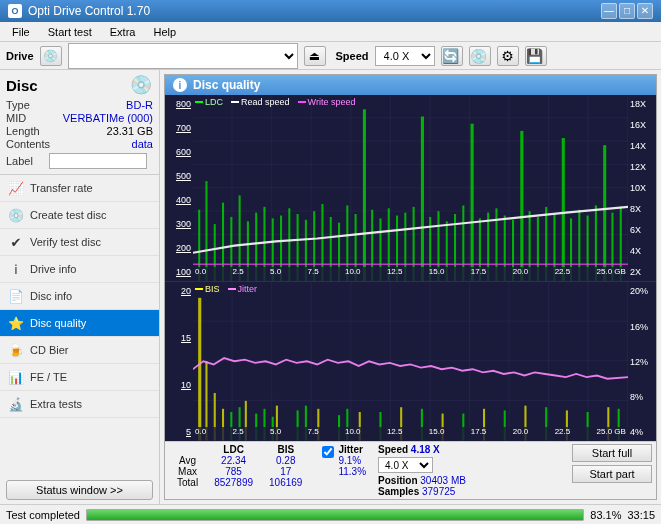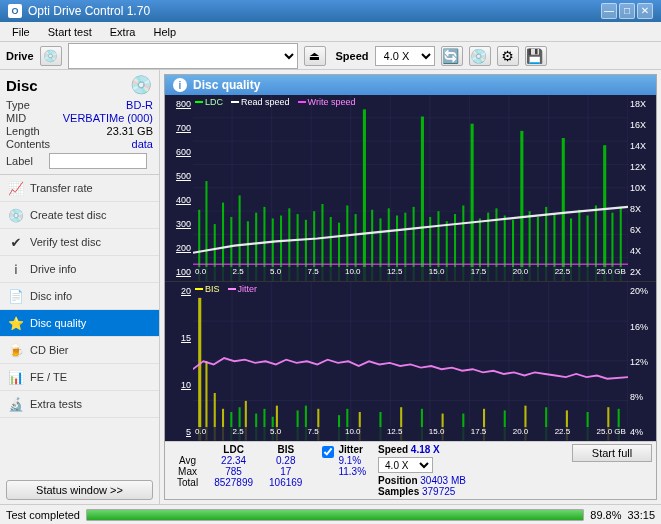--- a/index.html
+++ b/index.html
@@ -796,26 +796,27 @@
           <div style="margin-top:2px;">
             <strong>Position</strong> <span style="color:#0000cc;">30403 MB</span>
           </div>
           <div>
             <strong>Samples</strong> <span style="color:#0000cc;">379725</span>
           </div>
         </div>
 
         <div class="start-buttons">
           <button class="start-btn">Start full</button>
+          <button class="start-btn">Start part</button>
         </div>
       </div>
     </div>
   </div>
 </div>
 
 <div class="status-bar">
   <span>Test completed</span>
   <div class="progress-container">
     <div class="progress-bar" style="width:100%;"></div>
   </div>
-  <span>89.8%</span>
+  <span>83.1%</span>
   <span>33:15</span>
 </div>
 
 </body></html>

